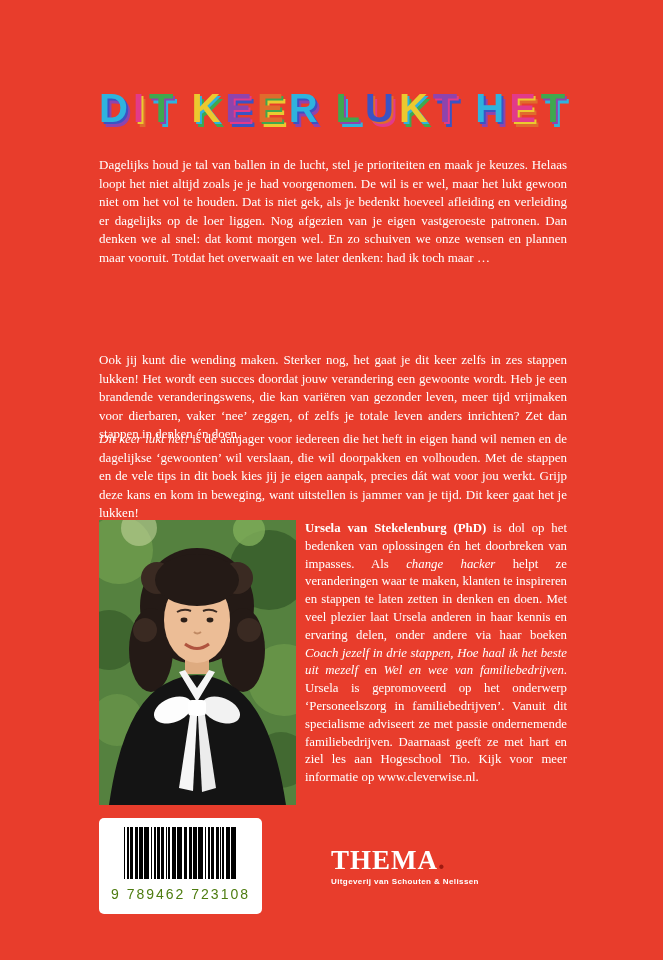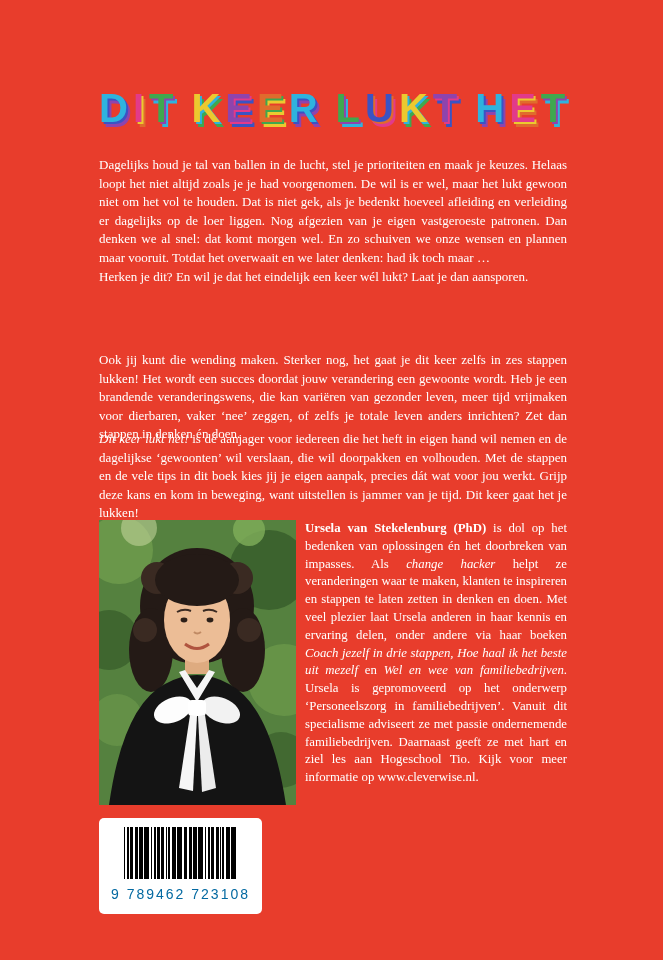--- a/index.html
+++ b/index.html
@@ -47,21 +47,21 @@
   
   .barcode{
     position:absolute;left:99px;top:818px;
     width:163px;height:96px;background:#ffffff;border-radius:5px;
     display:flex;flex-direction:column;align-items:center;
     padding-top:9px;box-sizing:border-box;
   }
   .bars{height:52px;display:flex;align-items:stretch;}
   .bar{background:#000000;height:100%;}
   .isbn{
-    color:#0369a1;margin-top:7px;
+    color:#4d7c0f;margin-top:7px;
     font-family:"Liberation Sans", sans-serif;
     font-size:14px;letter-spacing:2px;
   }
 
   
   .publisher{position:absolute;left:331px;top:846px;}
   .logo{
     font-family:"Liberation Serif", serif;
     font-weight:700;font-size:27px;line-height:28px;letter-spacing:1px;
     color:#ffffff;white-space:nowrap;
@@ -75,21 +75,20 @@
 </style>
 </head>
 <body>
 
 <div class="cover" style="background: rgb(232, 61, 44);">
 
   <div class="title"><span class="ch" style="color: rgb(47, 179, 222); text-shadow: rgb(58, 83, 196) 2px 2px 0px, rgb(142, 68, 173) 4px 5px 0px;">D</span><span class="ch" style="color: rgb(226, 58, 138); text-shadow: rgb(236, 201, 47) 2px 2px 0px, rgb(224, 107, 45) 4px 5px 0px;">I</span><span class="ch" style="color: rgb(63, 168, 79); text-shadow: rgb(142, 68, 173) 2px 2px 0px, rgb(47, 179, 222) 4px 5px 0px;">T</span><span class="sp"></span><span class="ch" style="color: rgb(236, 201, 47); text-shadow: rgb(47, 179, 222) 2px 2px 0px, rgb(63, 168, 79) 4px 5px 0px;">K</span><span class="ch" style="color: rgb(142, 68, 173); text-shadow: rgb(226, 58, 138) 2px 2px 0px, rgb(58, 83, 196) 4px 5px 0px;">E</span><span class="ch" style="color: rgb(224, 107, 45); text-shadow: rgb(63, 168, 79) 2px 2px 0px, rgb(236, 201, 47) 4px 5px 0px;">E</span><span class="ch" style="color: rgb(47, 179, 222); text-shadow: rgb(58, 83, 196) 2px 2px 0px, rgb(142, 68, 173) 4px 5px 0px;">R</span><span class="sp"></span><span class="ch" style="color: rgb(63, 168, 79); text-shadow: rgb(142, 68, 173) 2px 2px 0px, rgb(47, 179, 222) 4px 5px 0px;">L</span><span class="ch" style="color: rgb(58, 83, 196); text-shadow: rgb(224, 107, 45) 2px 2px 0px, rgb(226, 58, 138) 4px 5px 0px;">U</span><span class="ch" style="color: rgb(236, 201, 47); text-shadow: rgb(47, 179, 222) 2px 2px 0px, rgb(63, 168, 79) 4px 5px 0px;">K</span><span class="ch" style="color: rgb(142, 68, 173); text-shadow: rgb(226, 58, 138) 2px 2px 0px, rgb(58, 83, 196) 4px 5px 0px;">T</span><span class="sp"></span><span class="ch" style="color: rgb(47, 179, 222); text-shadow: rgb(58, 83, 196) 2px 2px 0px, rgb(142, 68, 173) 4px 5px 0px;">H</span><span class="ch" style="color: rgb(226, 58, 138); text-shadow: rgb(236, 201, 47) 2px 2px 0px, rgb(224, 107, 45) 4px 5px 0px;">E</span><span class="ch" style="color: rgb(63, 168, 79); text-shadow: rgb(142, 68, 173) 2px 2px 0px, rgb(47, 179, 222) 4px 5px 0px;">T</span></div>
 
   <div class="copy block1">
     <p>Dagelijks houd je tal van ballen in de lucht, stel je prioriteiten en maak je keuzes. Helaas loopt het niet altijd zoals je je had voorgenomen. De wil is er wel, maar het lukt gewoon niet om het vol te houden. Dat is niet gek, als je bedenkt hoeveel afleiding en verleiding er dagelijks op de loer liggen. Nog afgezien van je eigen vastgeroeste patronen. Dan denken we al snel: dat komt morgen wel. En zo schuiven we onze wensen en plannen maar vooruit. Totdat het overwaait en we later denken: had ik toch maar …</p>
-    <p>Herken je dit? En wil je dat het eindelijk een keer wél lukt? Laat je dan aansporen.</p>
   </div>
 
   <div class="copy block2">
     <p>Ook jij kunt die wending maken. Sterker nog, het gaat je dit keer zelfs in zes stappen lukken! Het wordt een succes doordat jouw verandering een gewoonte wordt. Heb je een brandende veranderingswens, die kan variëren van gezonder leven, meer tijd vrijmaken voor dierbaren, vaker ‘nee’ zeggen, of zelfs je totale leven anders inrichten? Zet dan stappen in denken én doen.</p>
   </div>
 
   <div class="copy block3">
     <p><span style="font-style: italic;">Dit keer lukt het!</span><span> is dé aanjager voor iedereen die het heft in eigen hand wil nemen en de dagelijkse ‘gewoonten’ wil verslaan, die wil doorpakken en volhouden. Met de stappen en de vele tips in dit boek kies jij je eigen aanpak, precies dát wat voor jou werkt. Grijp deze kans en kom in beweging, want uitstellen is jammer van je tijd. Dit keer gaat het je lukken!</span></p>
   </div>
 
@@ -172,15 +171,19 @@
         <div class="bar" style="width: 3px; margin-right: 2px;"></div>
         <div class="bar" style="width: 3px; margin-right: 1px;"></div>
         <div class="bar" style="width: 1.5px; margin-right: 1px;"></div>
         <div class="bar" style="width: 1.5px; margin-right: 2px;"></div>
         <div class="bar" style="width: 4.5px; margin-right: 1px;"></div>
         <div class="bar" style="width: 4.5px; margin-right: 2px;"></div>
       </div>
     <div class="isbn">9 789462 723108</div>
   </div>
 
+  <div class="publisher">
+    <div class="logo"><span>THEMA</span><span class="dot" style="color: rgb(158, 26, 16);">.</span></div>
+    <div class="tagline">Uitgeverij van Schouten &amp; Nelissen</div>
+  </div>
 
   <div class="scan-edge"></div>
 </div>
 
 </body></html>

